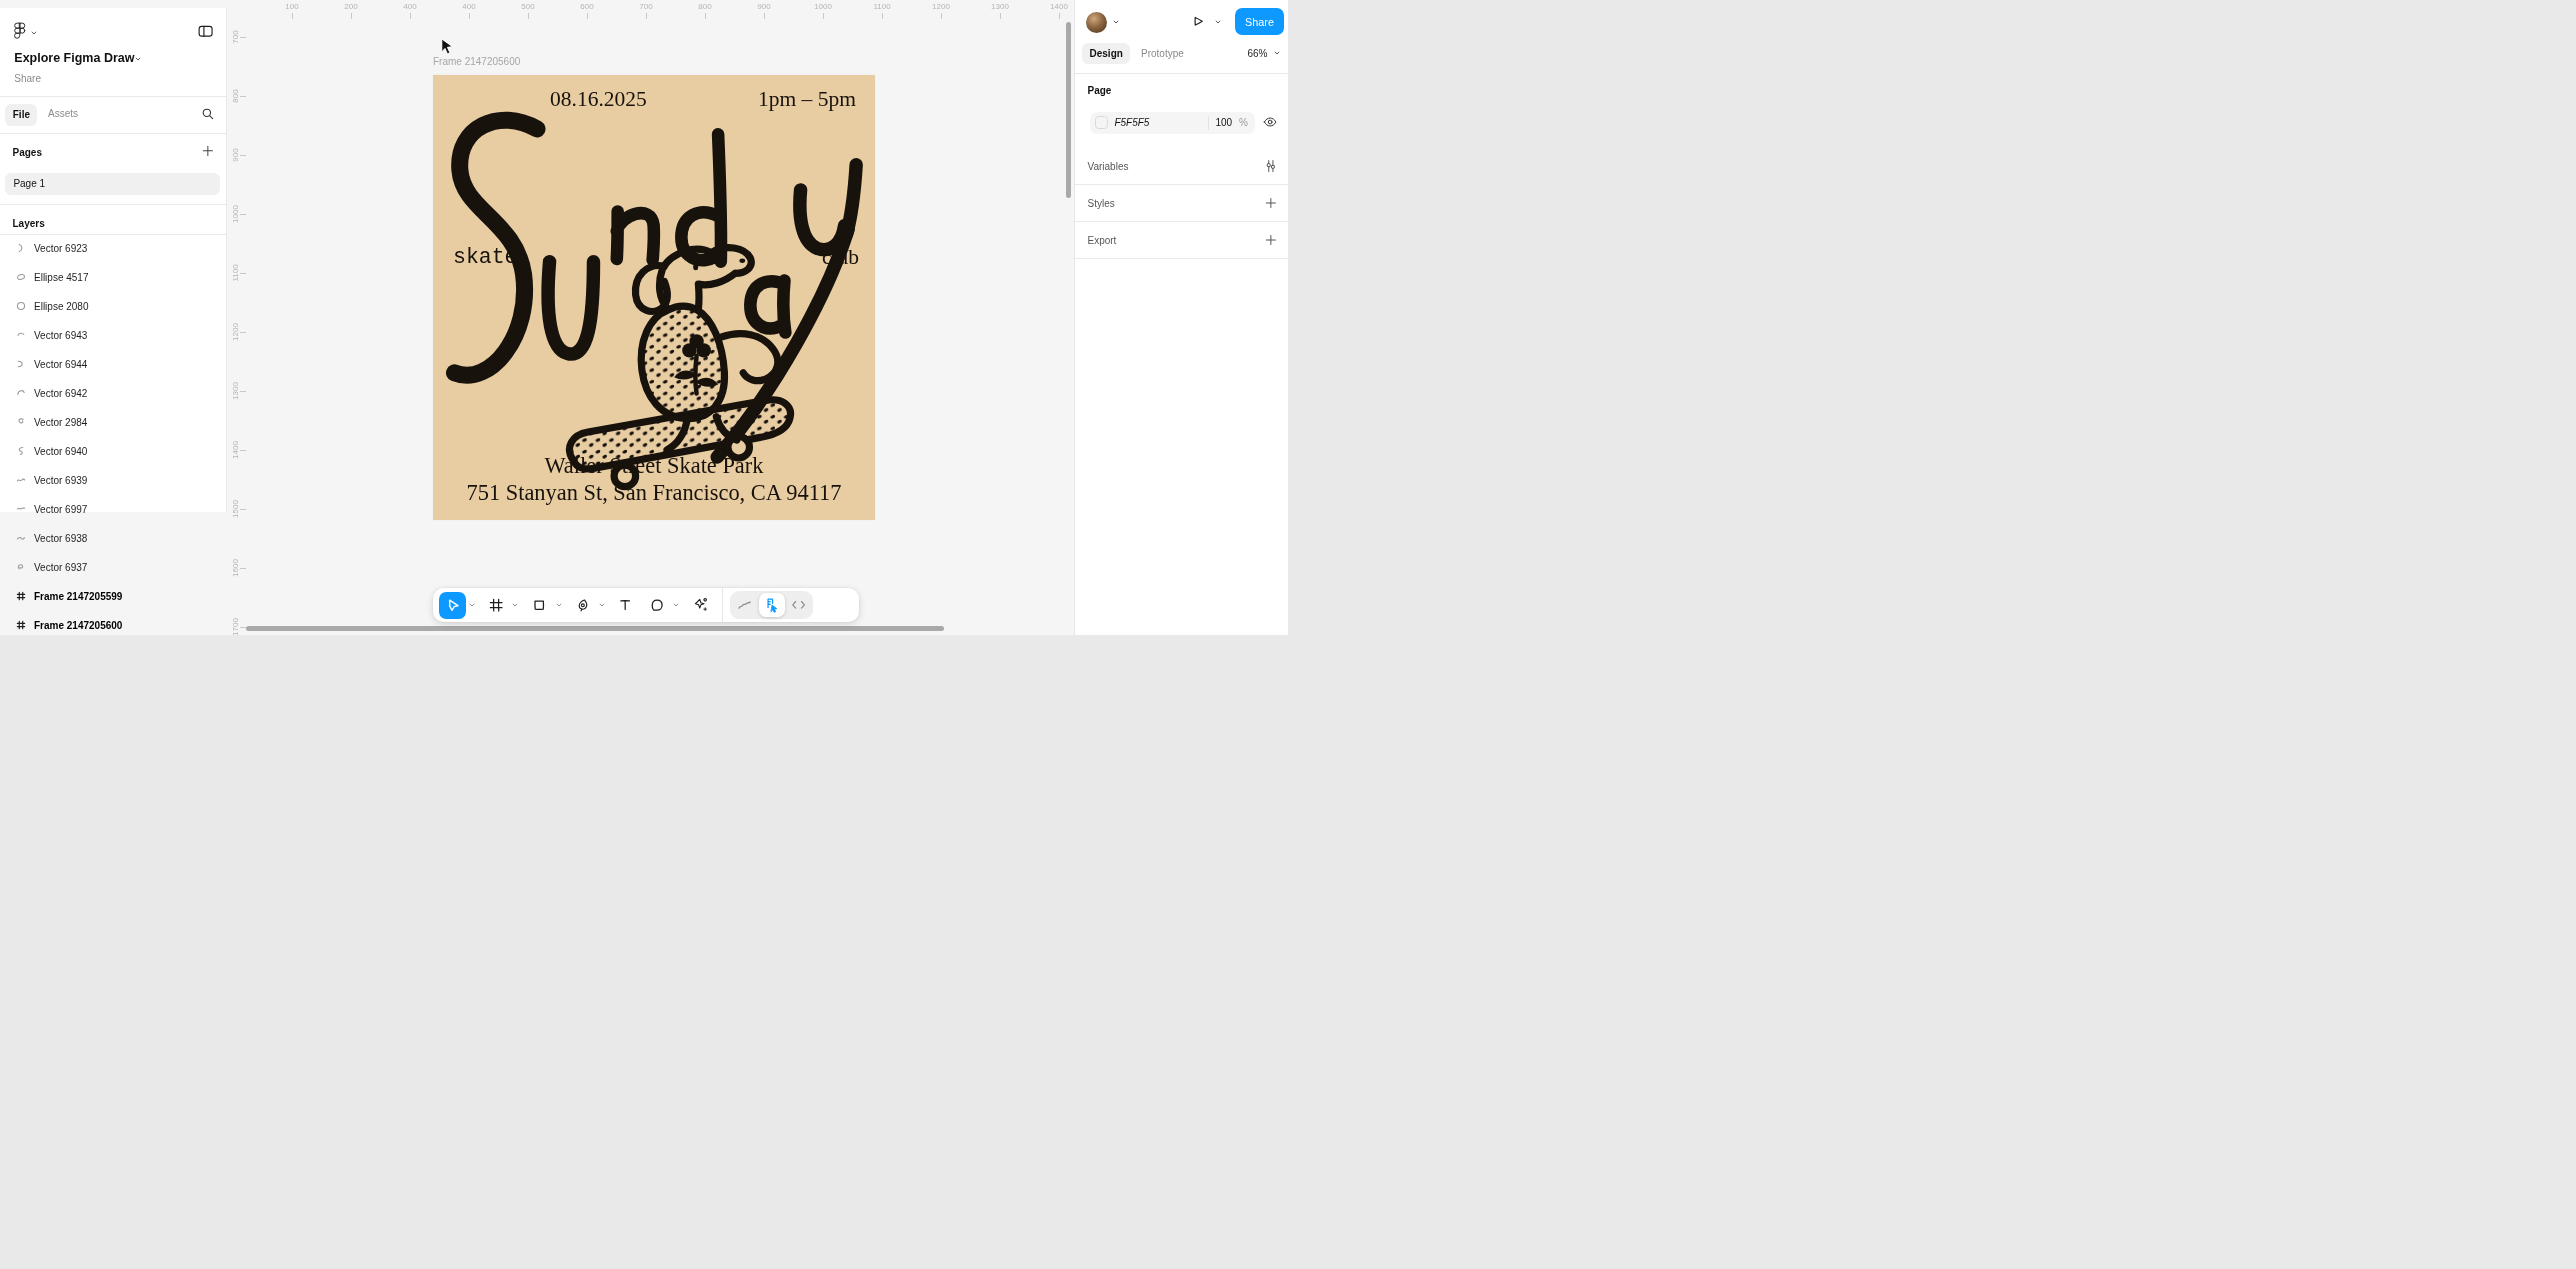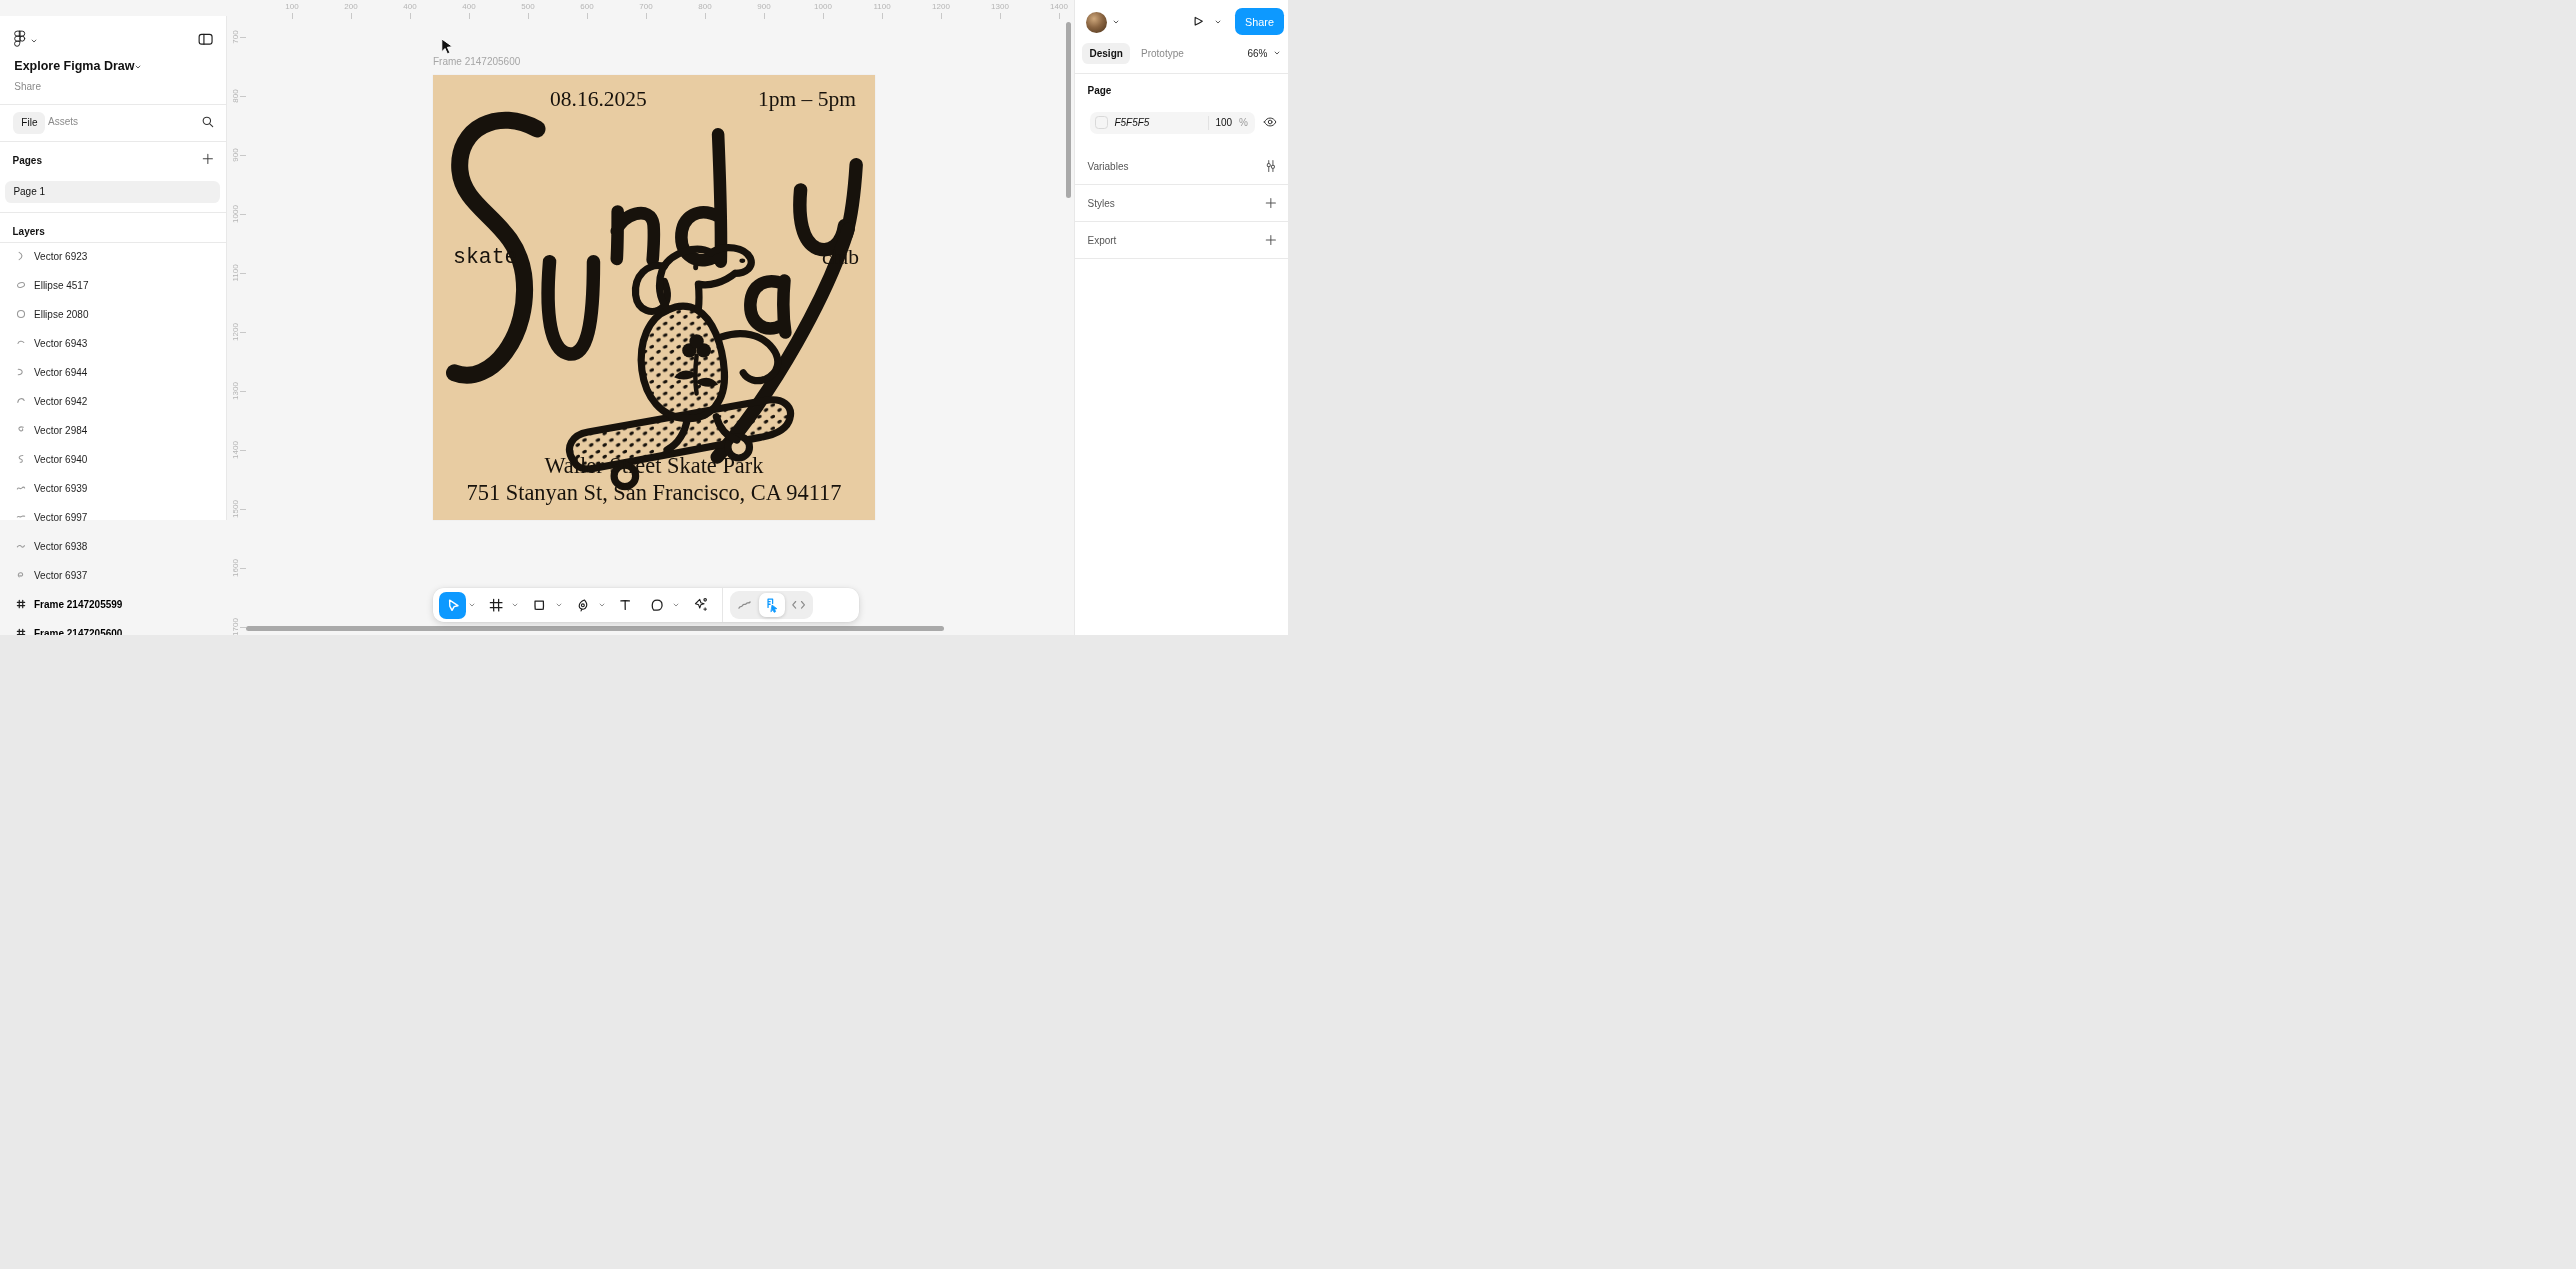--- a/index.html
+++ b/index.html
@@ -1,31 +1,31 @@
 <!DOCTYPE html>
 <html style="font-size:14.3px"><head>
 <meta charset="utf-8">
 <style>
   html,body{margin:0;padding:0;background:#e9e9e9;}
   *{box-sizing:border-box;}
   .stage{position:relative;width:1288px;height:635px;background:#f5f5f5;overflow:hidden;
          font-family:"Liberation Sans","DejaVu Sans",sans-serif;font-size:10px;color:#1e1e1e;}
   
-  .sidebar{position:absolute;left:0;top:16px;width:227px;height:504px;background:#ffffff;border-right:0.9px solid #e8e8e8;z-index:10;}
+  .sidebar{position:absolute;left:0;top:8px;width:227px;height:504px;background:#ffffff;border-right:0.9px solid #e8e8e8;z-index:10;}
   .sb-row{position:absolute;left:0;right:0;}
   .logo-row{top:9px;height:30.5px;}
   .figma-logo{position:absolute;left:12.5px;top:4.5px;color:#1e1e1e;}
   .logo-chev{position:absolute;left:30px;top:11.7px;color:#555;}
   .panel-toggle{position:absolute;right:12.5px;top:8px;color:#1e1e1e;cursor:pointer;}
   .doc-title{position:absolute;left:14.3px;top:43px;font-size:12.5px;font-weight:700;color:#111;}
   .title-chev{position:absolute;left:134px;top:47px;color:#555;}
   .doc-sub{position:absolute;left:14.3px;top:65px;color:#8a8a8a;}
   .divider{position:absolute;left:0;right:0;height:0.9px;background:#e9e9e9;}
   .tab-pill{position:absolute;display:flex;align-items:center;justify-content:center;
-            height:21.5px;border-radius:6.3px;font-weight:400;color:#111;margin-left:8px;}
+            height:21.5px;border-radius:6.3px;font-weight:700;color:#111;}
   .pill-bg{background:#f0f0f0;}
   .assets-tab{position:absolute;left:48px;top:100px;color:#8a8a8a;font-weight:400;}
   .search-btn{position:absolute;right:11.7px;top:99px;color:#333;cursor:pointer;}
   .sec-head{position:absolute;left:12.5px;font-weight:700;color:#111;}
   .plus-btn{position:absolute;right:12.5px;color:#444;cursor:pointer;}
   .page-item{position:absolute;left:5.4px;right:6.3px;top:165px;height:21.5px;border-radius:6.3px;
              background:#f0f0f0;display:flex;align-items:center;padding-left:8px;font-weight:400;color:#111;}
   .layers-list{position:absolute;left:0;right:0;top:226px;text-align:center;}
   .layer-row{height:29px;display:flex;align-items:center;padding-left:15.2px;color:#1e1e1e;}
   .layer-row .licon{width:10.8px;height:10.8px;margin-right:8px;display:flex;align-items:center;justify-content:center;color:#999;}

